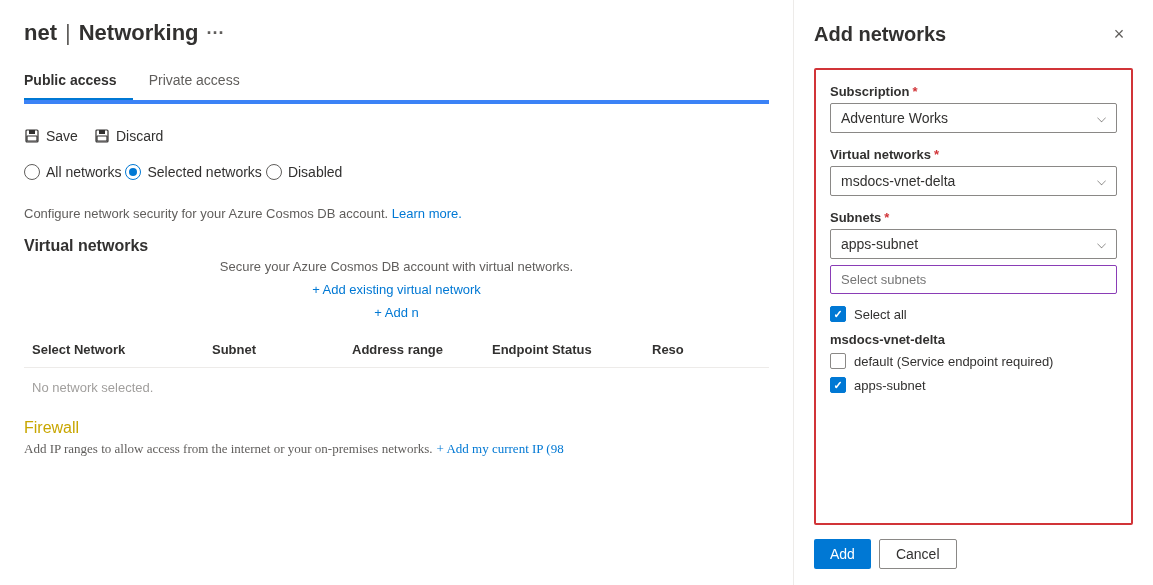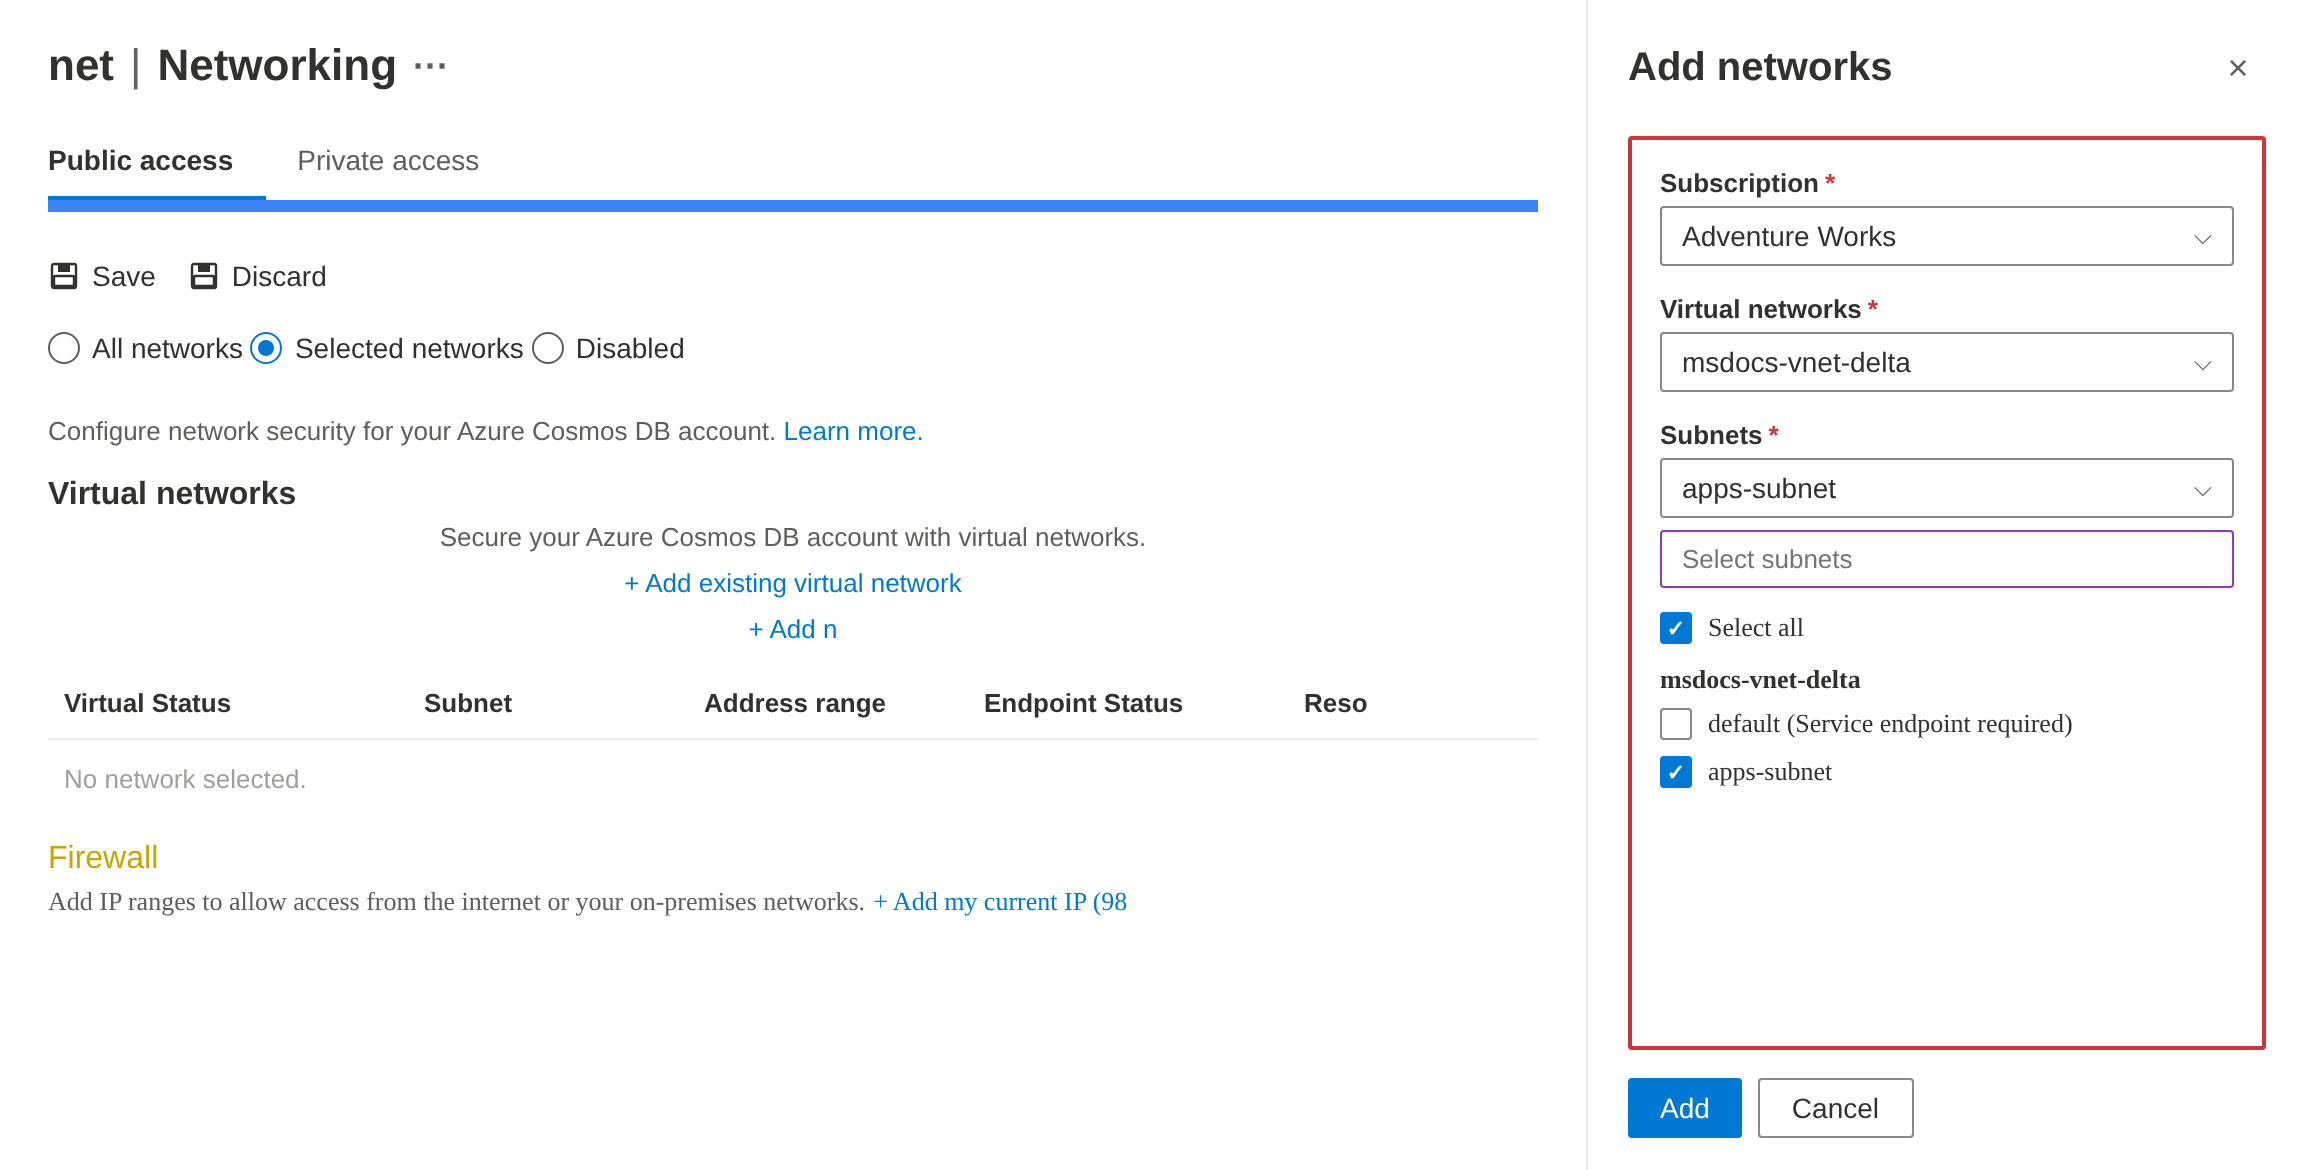--- a/index.html
+++ b/index.html
@@ -37,21 +37,21 @@
     }
     .page-title .ellipsis {
       font-size: 18px;
       color: #605e5c;
       cursor: pointer;
     }
 
     .tabs {
       display: flex;
       gap: 0;
-      border-bottom: 6px solid #3b82f6;
+      border-bottom: 4px solid #3b82f6;
       margin-bottom: 20px;
     }
     .tab {
       padding: 8px 16px 10px 0;
       margin-right: 16px;
       cursor: pointer;
       color: #605e5c;
       font-size: 14px;
       border-bottom: 2px solid transparent;
       text-decoration: none;
@@ -280,21 +280,20 @@
       border-radius: 2px;
       padding: 6px 10px;
       font-size: 13px;
       color: #0f766e;
       margin-top: 6px;
       outline: none;
     }
 
     .checkbox-section {
       margin-top: 8px;
-      font-family: Liberation Serif, serif;
     }
     .checkbox-item {
       display: flex;
       align-items: center;
       gap: 8px;
       padding: 4px 0;
       font-size: 13px;
       color: #323130;
     }
 
@@ -420,21 +419,21 @@
 
   <div class="section-title">Virtual networks</div>
 
   <div class="section-desc">
     <span>Secure your Azure Cosmos DB account with virtual networks.</span>
     <a>+ Add existing virtual network</a>
     <a>+ Add n</a>
   </div>
 
   <div class="table-header">
-    <div class="table-header-cell">Virtual Status</div>
+    <div class="table-header-cell">Select Network</div>
     <div class="table-header-cell">Subnet</div>
     <div class="table-header-cell">Address range</div>
     <div class="table-header-cell">Endpoint Status</div>
     <div class="table-header-cell">Reso</div>
   </div>
 
   <div class="table-empty">No network selected.</div>
 
   <div class="firewall-title">Firewall</div>
   <div class="firewall-desc">

